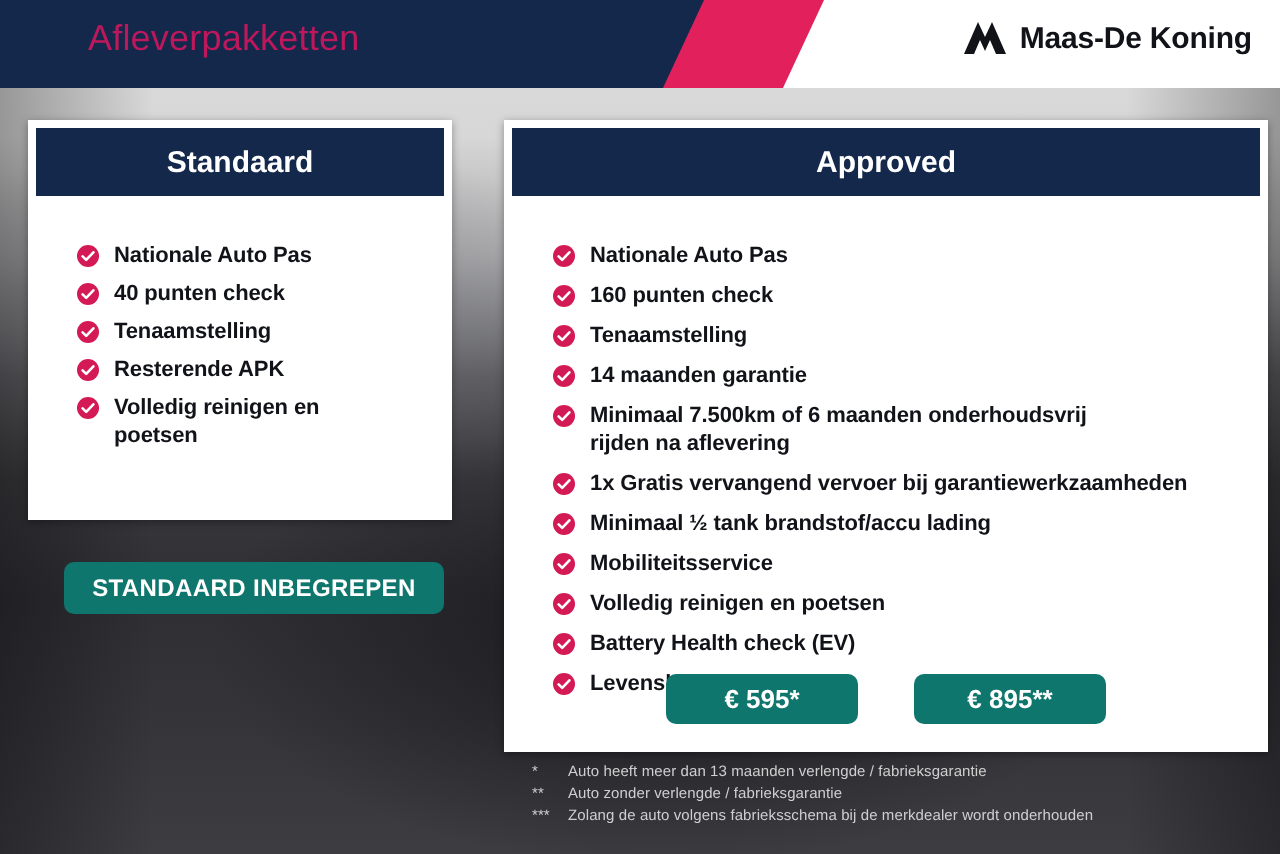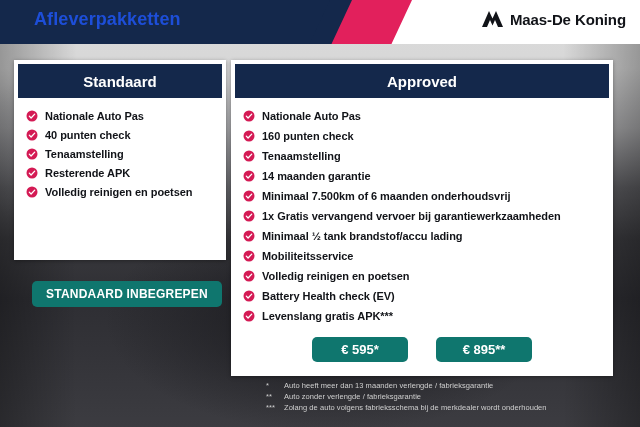--- a/index.html
+++ b/index.html
@@ -80,24 +80,24 @@
     position: absolute;
     left: 352px; top: 0;
     height: 44px;
     width: 60px;
     background: #e2205c;
     transform: skewX(-25deg);
     transform-origin: top left;
   }
   .banner-title {
     position: absolute;
-    left: 34px; top: 9px;
+    left: 44px; top: 9px;
     font-size: 18px;
-    font-weight: bold;
-    color: #1d4ed8;
+    font-weight: normal;
+    color: #be185d;
     letter-spacing: .1px;
   }
   .brand {
     position: absolute;
     right: 14px; top: 9px;
     display: flex;
     align-items: center;
     gap: 7px;
     justify-content: space-between;
   }
@@ -113,39 +113,39 @@
     letter-spacing: -0.1px;
   }
 
   
   .card {
     position: absolute;
     background: #ffffff;
     box-shadow: 0 1px 4px rgba(0,0,0,0.35);
   }
   .card-std  { left: 14px;  top: 60px; width: 212px; height: 200px; }
-  .card-appr { left: 231px; top: 60px; width: 382px; height: 316px; }
+  .card-appr { left: 252px; top: 60px; width: 382px; height: 316px; }
 
   .card-head {
     background: #14284b;
     height: 34px;
     display: flex;
     align-items: center;
     justify-content: center;
     margin: 4px 4px 0 4px;
   }
   .card-head-title {
     color: #ffffff;
     font-size: 15px;
     font-weight: bold;
   }
 
   .feature-list {
     list-style: none;
-    margin: 0;
+    margin: 12px;
     padding: 11px 10px 0 12px;
   }
   .feature-item {
     display: flex;
     align-items: flex-start;
     margin-bottom: 5px;
     line-height: 14px;
   }
   .card-appr .feature-item { margin-bottom: 6px; }
   .check-icon {
@@ -324,20 +324,21 @@
         </svg>
         <span class="feature-text">14 maanden garantie</span>
       </li>
       <li class="feature-item">
         <svg class="check-icon" viewBox="0 0 24 24">
           <circle cx="12" cy="12" r="11" fill="#d41a54"></circle>
           <path d="M6.6 12.3 L10.2 15.9 L17.4 8.3" stroke="#ffffff" stroke-width="2.6" fill="none" stroke-linecap="round" stroke-linejoin="round"></path>
         </svg>
         <span class="feature-text">
           <span>Minimaal 7.500km of 6 maanden onderhoudsvrij</span>
+          <span class="cont">rijden na aflevering</span>
         </span>
       </li>
       <li class="feature-item">
         <svg class="check-icon" viewBox="0 0 24 24">
           <circle cx="12" cy="12" r="11" fill="#d41a54"></circle>
           <path d="M6.6 12.3 L10.2 15.9 L17.4 8.3" stroke="#ffffff" stroke-width="2.6" fill="none" stroke-linecap="round" stroke-linejoin="round"></path>
         </svg>
         <span class="feature-text">1x Gratis vervangend vervoer bij garantiewerkzaamheden</span>
       </li>
       <li class="feature-item">

